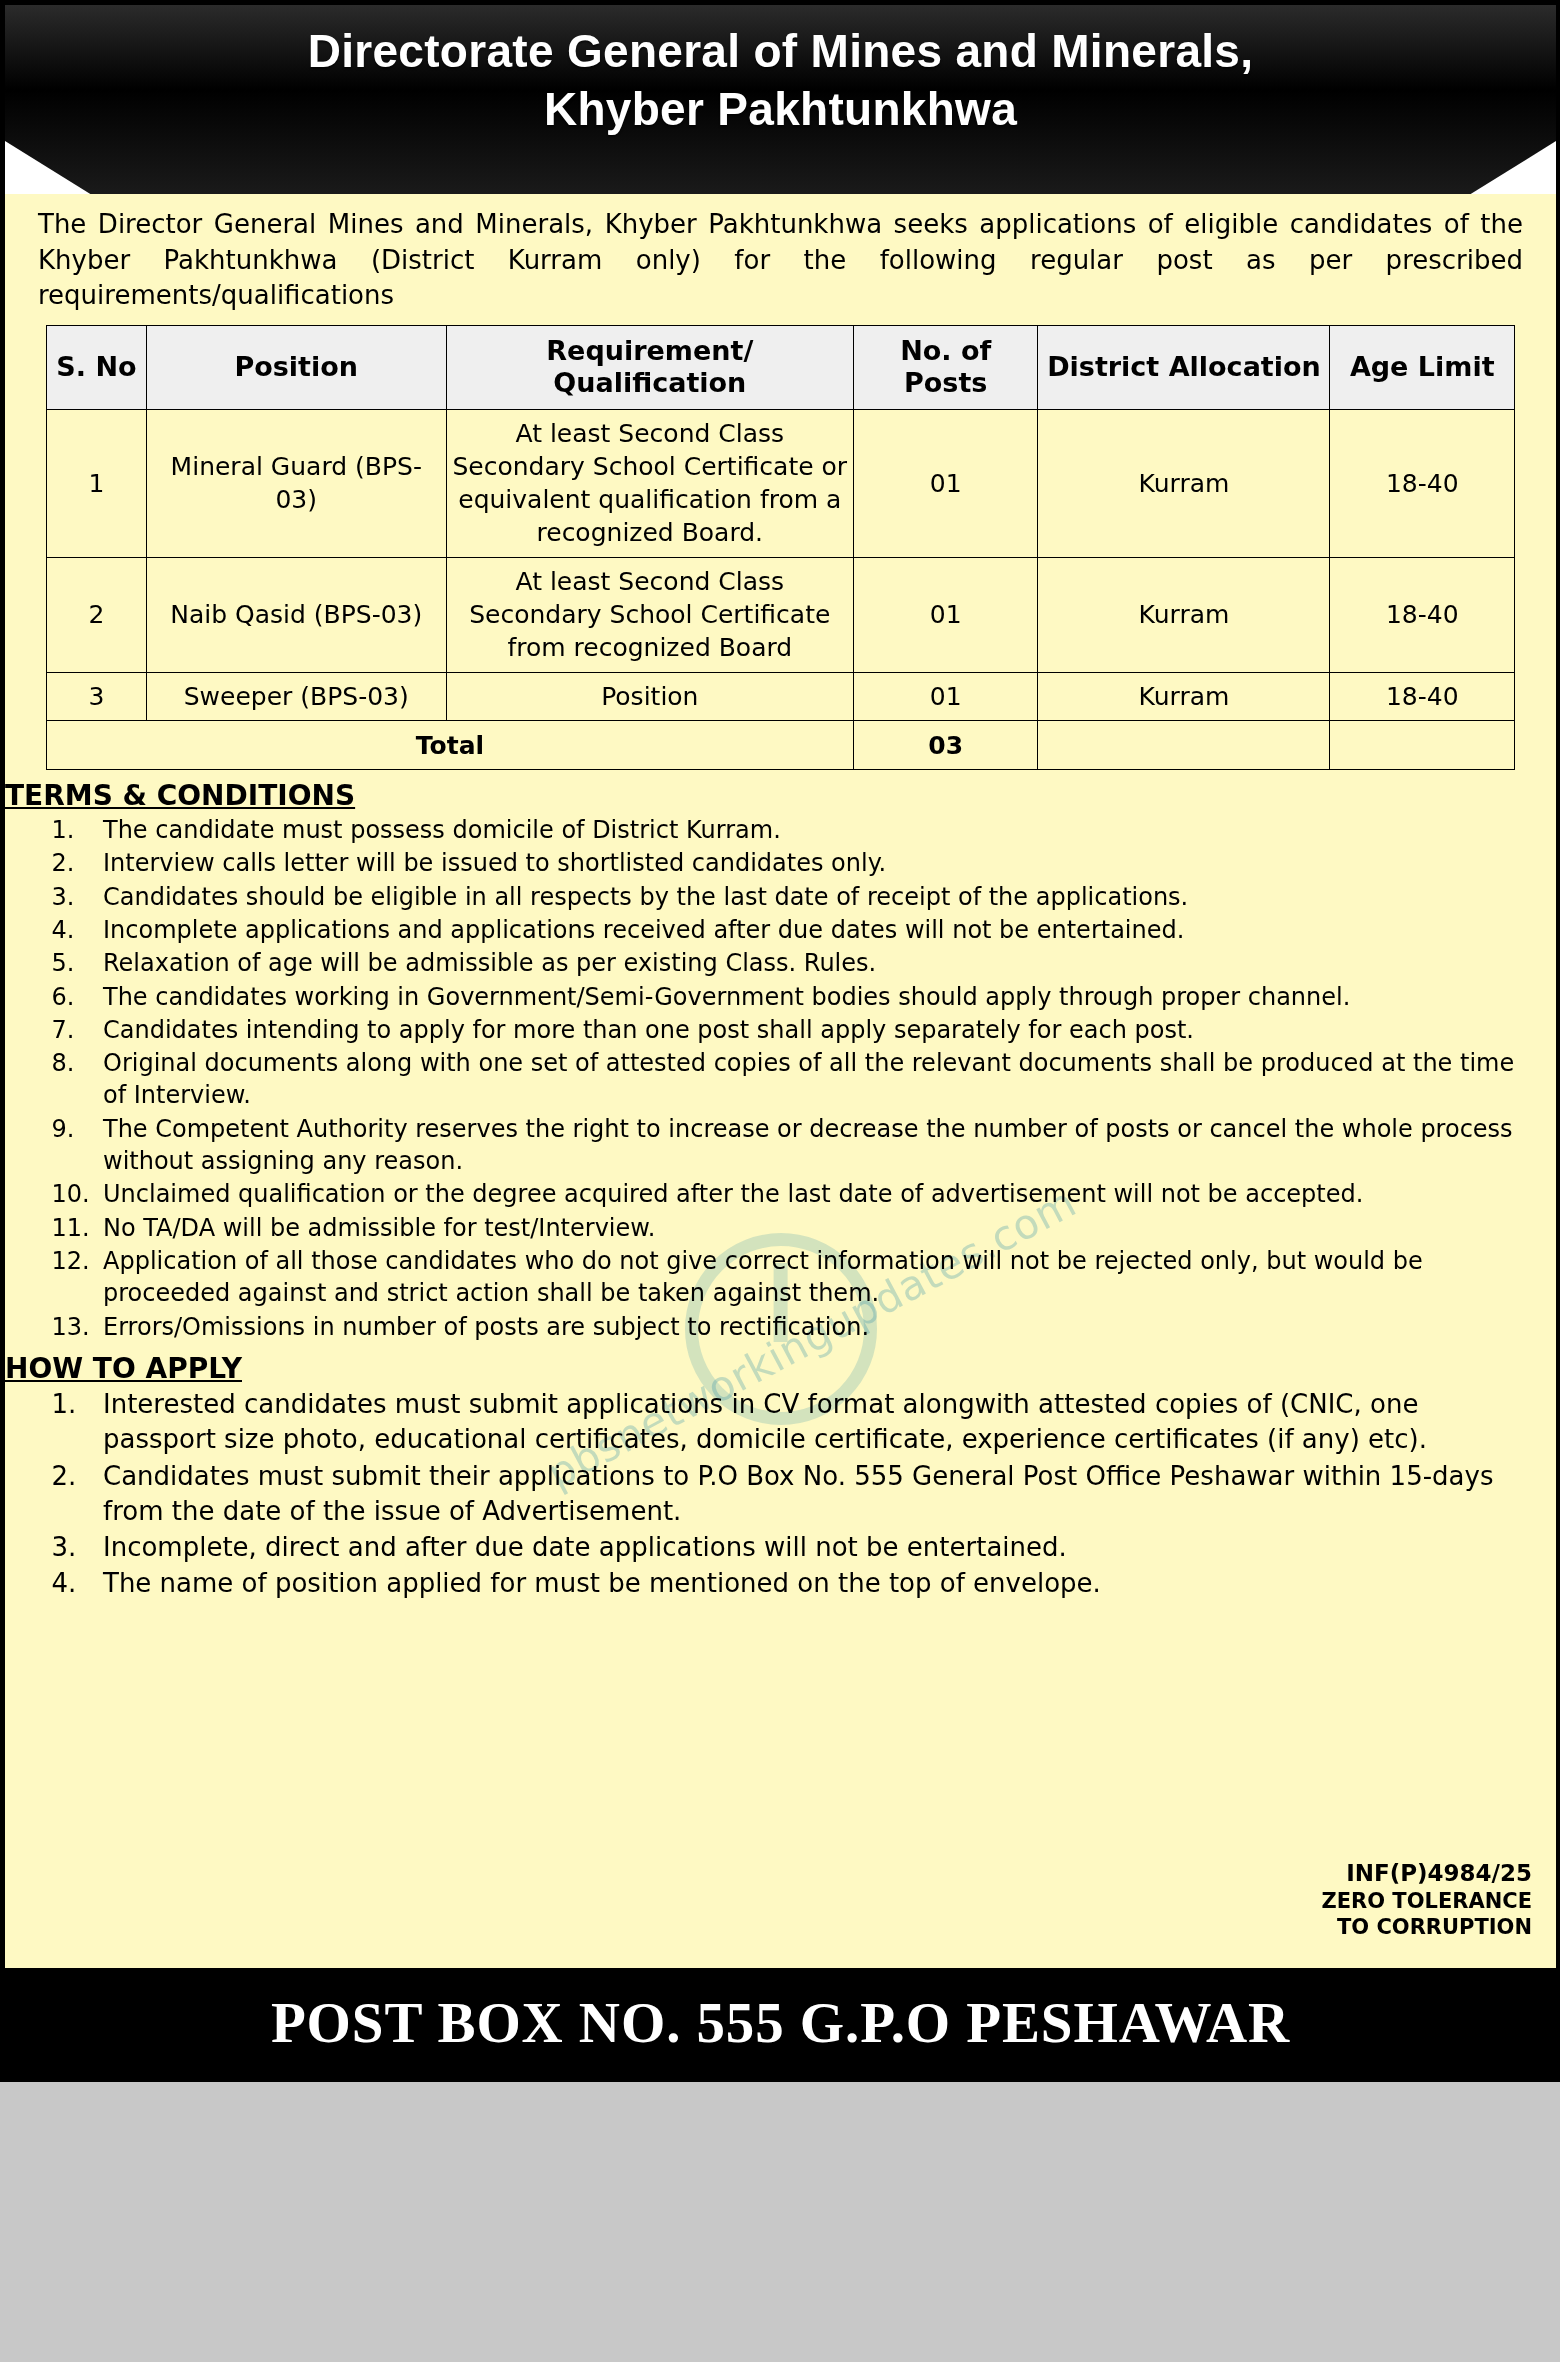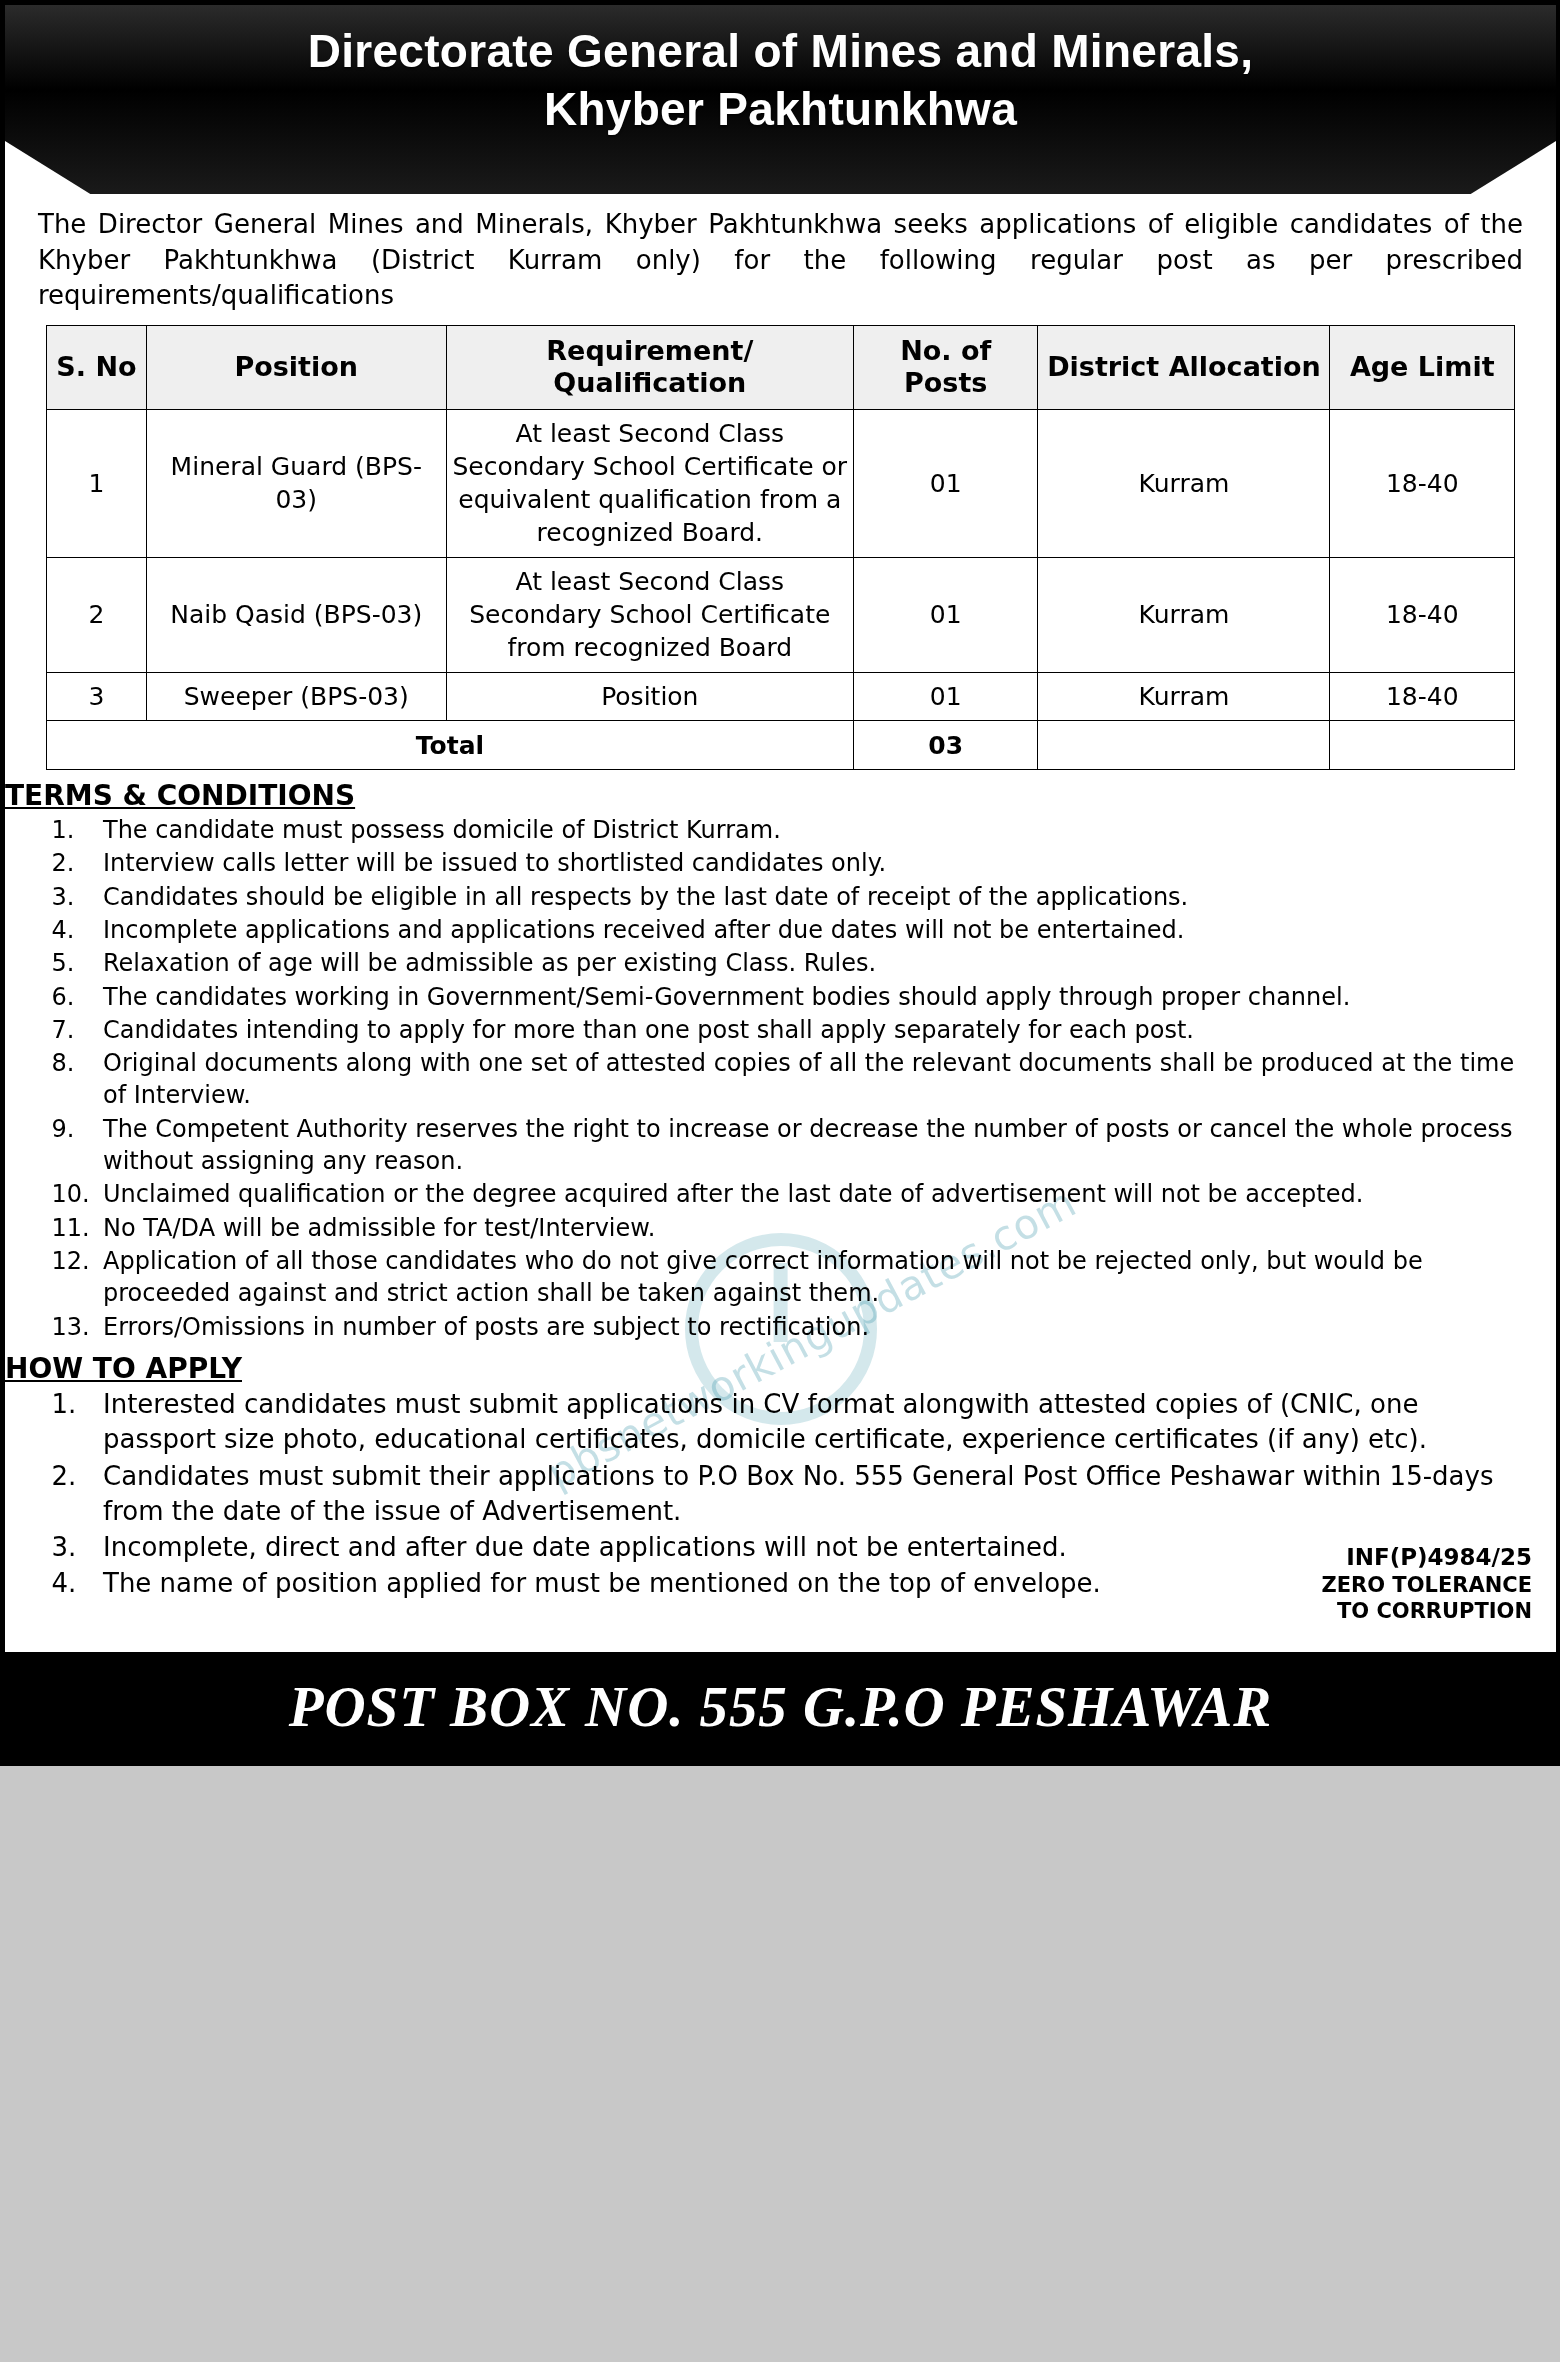--- a/index.html
+++ b/index.html
@@ -5,22 +5,22 @@
   html, body { margin: 0; padding: 0; background: #c8c8c8; }
   body {
     font-family: "Liberation Sans", sans-serif;
     width: 1561px;
     height: 2363px;
     overflow: hidden;
   }
   .page {
     position: relative;
     width: 1561px;
-    height: 1766px;
-    background: #ffffff;
+    height: 2082px;
+    background: #fef9c3;
     box-sizing: border-box;
     border: 5.5px solid #000;
     display: flex;
     flex-direction: column;
   }
 
   
   .header-band {
     position: relative;
     height: 189px;
@@ -182,21 +182,20 @@
   
   .footer-strip {
     position: absolute;
     left: 0; right: 0; bottom: 0;
     height: 109px;
     background: #000;
     color: #fff;
     display: flex;
     align-items: center;
     justify-content: center;
-    font-style: italic;
   }
   .footer-strip span {
     font-size: 57px;
     font-weight: bold;
     letter-spacing: 0.9px;
     font-family: "Liberation Serif", serif;
   }
   .body-area { flex: 1 1 auto; position: relative; padding-bottom: 120px; }
 </style>
 </head>

